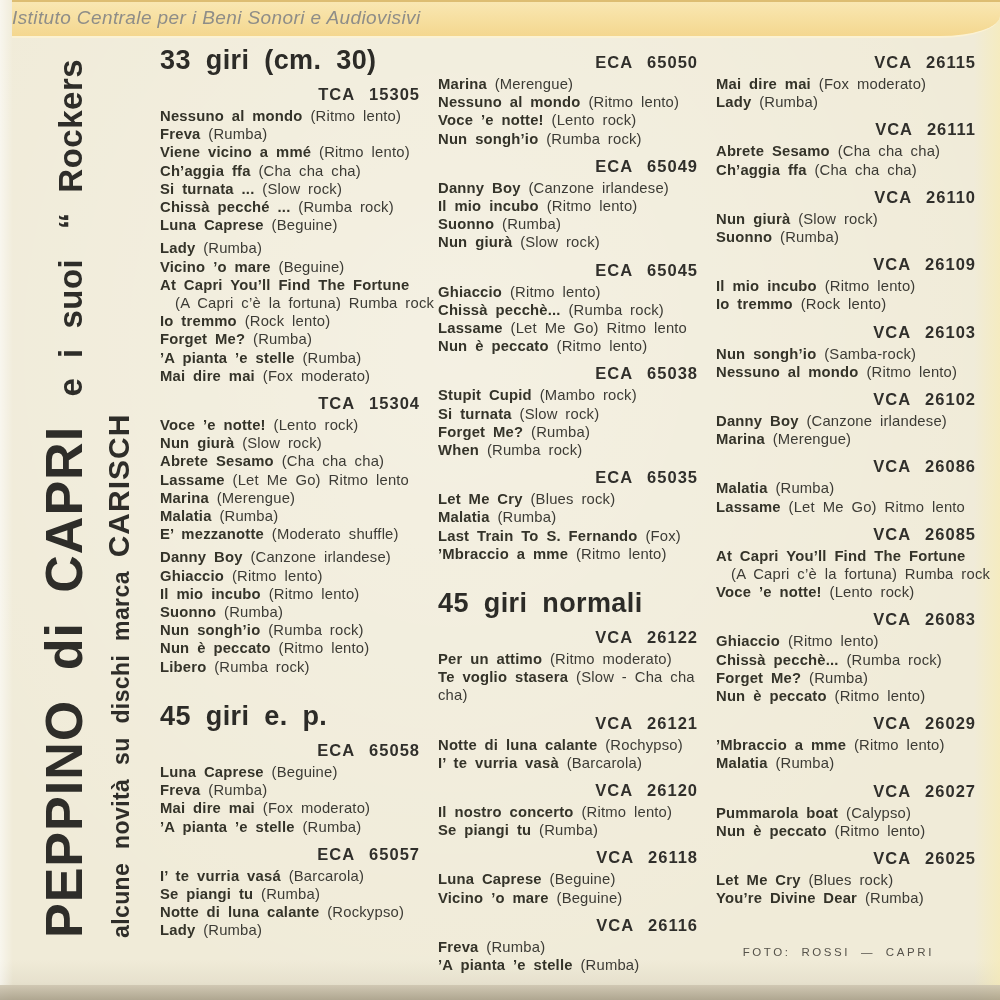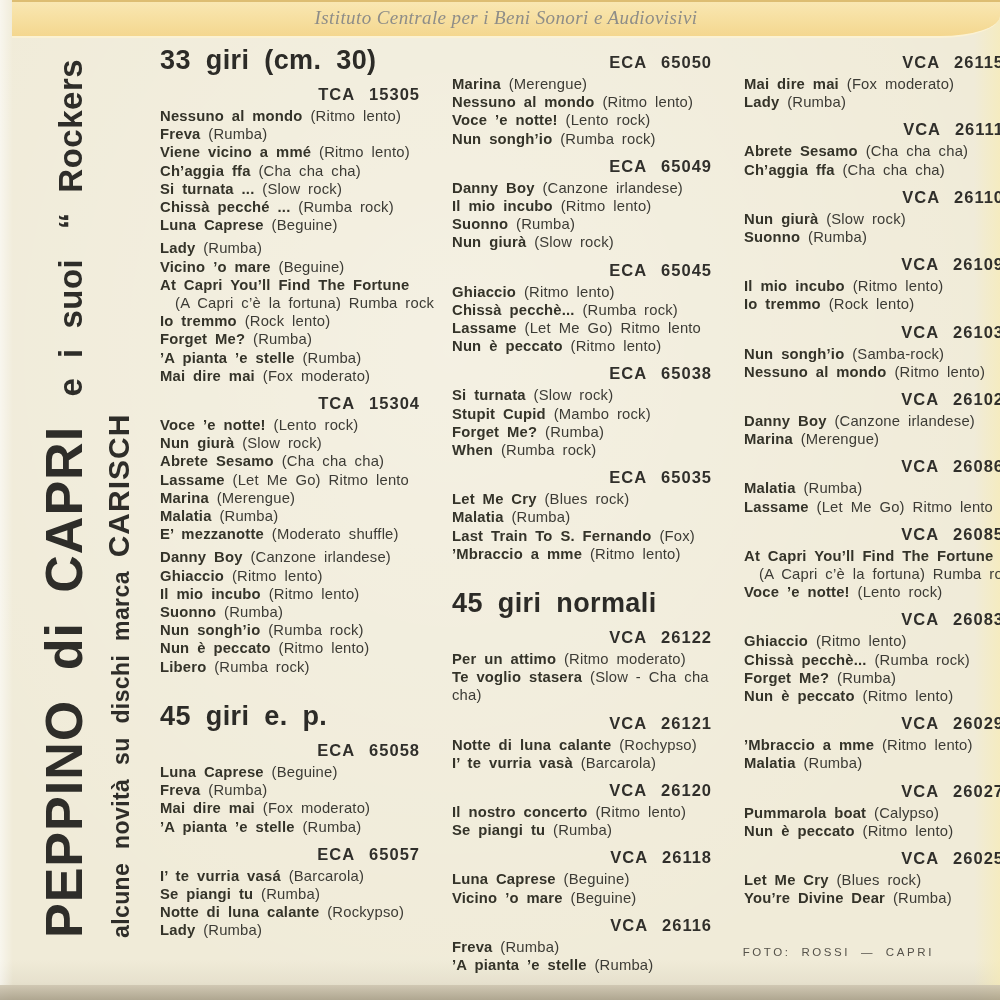--- a/index.html
+++ b/index.html
@@ -17,36 +17,36 @@
     content:"";position:absolute;left:0;right:0;bottom:0;height:15px;
     background:linear-gradient(to bottom,#cdc4af,#a89f89);
     opacity:.85;pointer-events:none;
   }
   .top-band{
     position:absolute;top:0;left:12px;right:0;height:34px;
     background:linear-gradient(#f9e7b2,#f4d78f);
     border-top:2px solid #ddbd72;
     border-bottom:2px solid #fbf2d4;
     border-bottom-right-radius:60px 22px;
-    text-align:center;z-index:5;font-family:Liberation Serif, serif;
+    z-index:5;
   }
   .top-band span{
     display:inline-block;margin-top:5px;
     font-style:italic;font-size:19px;color:#8e8d88;letter-spacing:.4px;
   }
   
   .v-line{position:absolute;transform:rotate(-90deg);transform-origin:0 0;white-space:nowrap;color:#2e2d29;}
   .v-artist{left:34px;top:938px;font-weight:bold;font-size:52px;letter-spacing:1px;word-spacing:14px;}
   .v-artist .small{font-size:33px;letter-spacing:.5px;word-spacing:10px;}
   .v-tag{left:102px;top:938px;font-weight:bold;font-size:23px;letter-spacing:.4px;word-spacing:7px;}
   .v-tag .label{font-size:30px;letter-spacing:1px;}
   
   .columns{
     position:absolute;left:160px;top:40px;right:6px;bottom:16px;
-    display:flex;padding-top:4px;color:#33322d;gap:14px;
+    display:flex;padding-top:4px;color:#33322d;
   }
   .col{width:278px;flex:0 0 auto;}
   .section-head{
     font-weight:bold;font-size:27px;line-height:32px;color:#2c2b27;
     letter-spacing:.4px;word-spacing:7px;margin:0 0 4px 0;
   }
   .group + .section-head{margin-top:24px;margin-bottom:6px;}
   .code{
     text-align:right;font-weight:bold;font-size:16.5px;line-height:20px;
     letter-spacing:1px;word-spacing:9px;margin:8px 18px 3px 0;color:#302f2b;
@@ -151,22 +151,22 @@
       </div>
       <div class="group">
         <div class="code">ECA 65045</div>
         <div class="track"><span class="tt">Ghiaccio</span><span class="tn"> (Ritmo lento)</span></div>
         <div class="track"><span class="tt">Chissà pecchè...</span><span class="tn"> (Rumba rock)</span></div>
         <div class="track"><span class="tt">Lassame</span><span class="tn"> (Let Me Go) Ritmo lento</span></div>
         <div class="track"><span class="tt">Nun è peccato</span><span class="tn"> (Ritmo lento)</span></div>
       </div>
       <div class="group">
         <div class="code">ECA 65038</div>
+        <div class="track"><span class="tt">Stupit Cupid</span><span class="tn"> (Mambo rock)</span></div>
         <div class="track"><span class="tt">Si turnata</span><span class="tn"> (Slow rock)</span></div>
-        <div class="track"><span class="tt">Stupit Cupid</span><span class="tn"> (Mambo rock)</span></div>
         <div class="track"><span class="tt">Forget Me?</span><span class="tn"> (Rumba)</span></div>
         <div class="track"><span class="tt">When</span><span class="tn"> (Rumba rock)</span></div>
       </div>
       <div class="group">
         <div class="code">ECA 65035</div>
         <div class="track"><span class="tt">Let Me Cry</span><span class="tn"> (Blues rock)</span></div>
         <div class="track"><span class="tt">Malatia</span><span class="tn"> (Rumba)</span></div>
         <div class="track"><span class="tt">Last Train To S. Fernando</span><span class="tn"> (Fox)</span></div>
         <div class="track"><span class="tt">’Mbraccio a mme</span><span class="tn"> (Ritmo lento)</span></div>
       </div>

